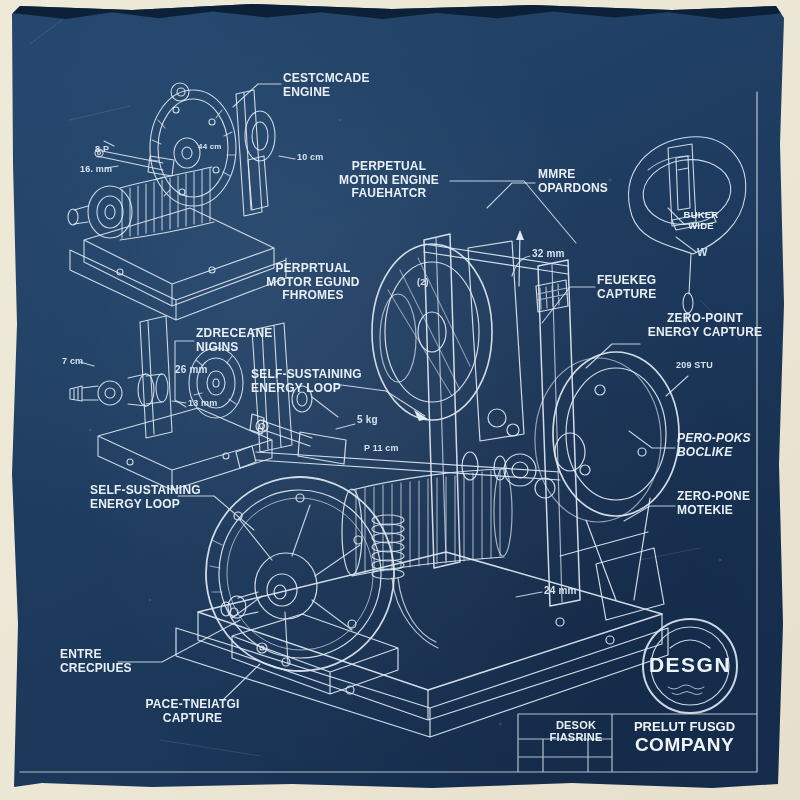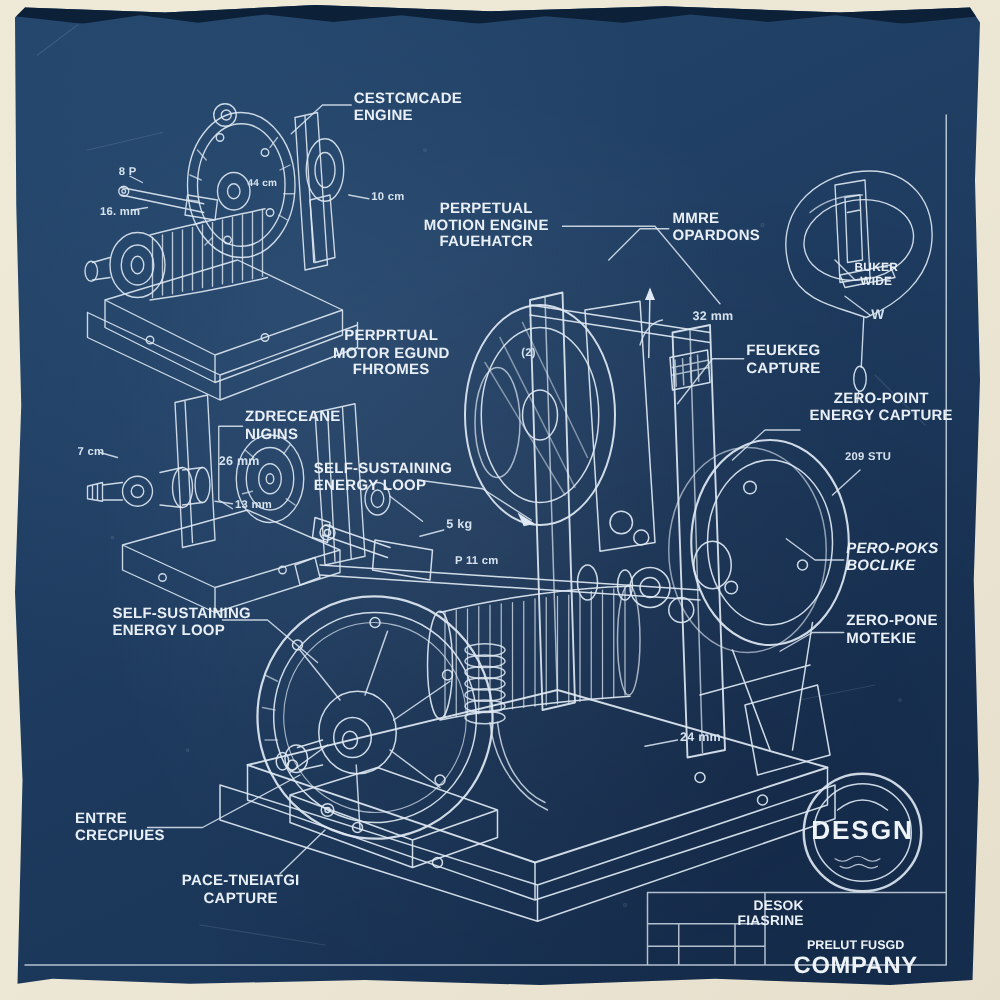--- a/index.html
+++ b/index.html
@@ -19,24 +19,24 @@
   .lbl{position:absolute;color:#e9eff6;font-weight:700;font-size:12px;line-height:1.13;
        letter-spacing:.2px;text-transform:uppercase;white-space:nowrap;}
   .lbl .ln{display:block;}
   .ctr{text-align:center;}
   .dim{position:absolute;color:#d6e2ee;font-weight:700;font-size:9px;letter-spacing:.2px;white-space:nowrap;}
   #title{position:absolute;top:28px;right:45px;text-align:center;color:#f2f6fa;}
   #title .t1{font-size:25px;font-weight:700;letter-spacing:.4px;line-height:1.05;}
   #title .t2{font-size:16px;font-weight:700;letter-spacing:.3px;}
   #stamp-text{position:absolute;left:640px;top:653px;width:100px;text-align:center;
        color:#eef3f8;font-size:21px;font-weight:700;letter-spacing:1.5px;}
-  #tb-left{position:absolute;left:530px;top:719px;width:94px;text-align:right;
+  #tb-left{position:absolute;left:510px;top:719px;width:94px;text-align:center;
        color:#e9eff6;font-size:11px;font-weight:700;letter-spacing:.2px;padding-left:19px;}
   #tb-right{position:absolute;left:612px;top:719px;width:145px;text-align:center;color:#eef3f8;}
-  #tb-right .c1{font-size:10px;font-weight:700;margin-top:32px;}
+  #tb-right .c1{font-size:13px;font-weight:700;}
   #tb-right .c2{font-size:19px;font-weight:700;letter-spacing:.5px;}
 </style>
 </head>
 <body>
 
 <div id="stage">
   <div id="panel">
     <div class="top-band"></div>
   </div>
 
@@ -312,25 +312,25 @@
   <div class="lbl" style="left:60px;top:648px;">
     <span class="ln">ENTRE</span>
     <span class="ln">CRECPIUES</span>
   </div>
 
   <div class="lbl ctr" style="left:130px;top:698px;width:125px;">
     <span class="ln">PACE-TNEIATGI</span>
     <span class="ln">CAPTURE</span>
   </div>
 
-  <div class="dim" style="left:95px;top:132px;">8 P</div>
+  <div class="dim" style="left:95px;top:144px;">8 P</div>
   <div class="dim" style="left:80px;top:164px;">16. mm</div>
   <div class="dim" style="left:198px;top:142px;font-size:8px;">44 cm</div>
   <div class="dim" style="left:297px;top:152px;">10 cm</div>
-  <div class="dim" style="left:532px;top:248px;font-size:10px;margin-left:22px;">32 mm</div>
+  <div class="dim" style="left:532px;top:248px;font-size:10px;">32 mm</div>
   <div class="dim" style="left:62px;top:356px;">7 cm</div>
   <div class="dim" style="left:175px;top:364px;font-size:10px;">26 mm</div>
   <div class="dim" style="left:188px;top:398px;">13 mm</div>
   <div class="dim" style="left:357px;top:414px;font-size:10px;">5 kg</div>
   <div class="dim" style="left:364px;top:443px;">P 11 cm</div>
   <div class="dim" style="left:676px;top:360px;">209 STU</div>
   <div class="dim" style="left:544px;top:585px;font-size:10px;">24 mm</div>
   <div class="dim" style="left:697px;top:246px;font-size:11px;">W</div>
   <div class="dim" style="left:417px;top:277px;">(2)</div>
 

